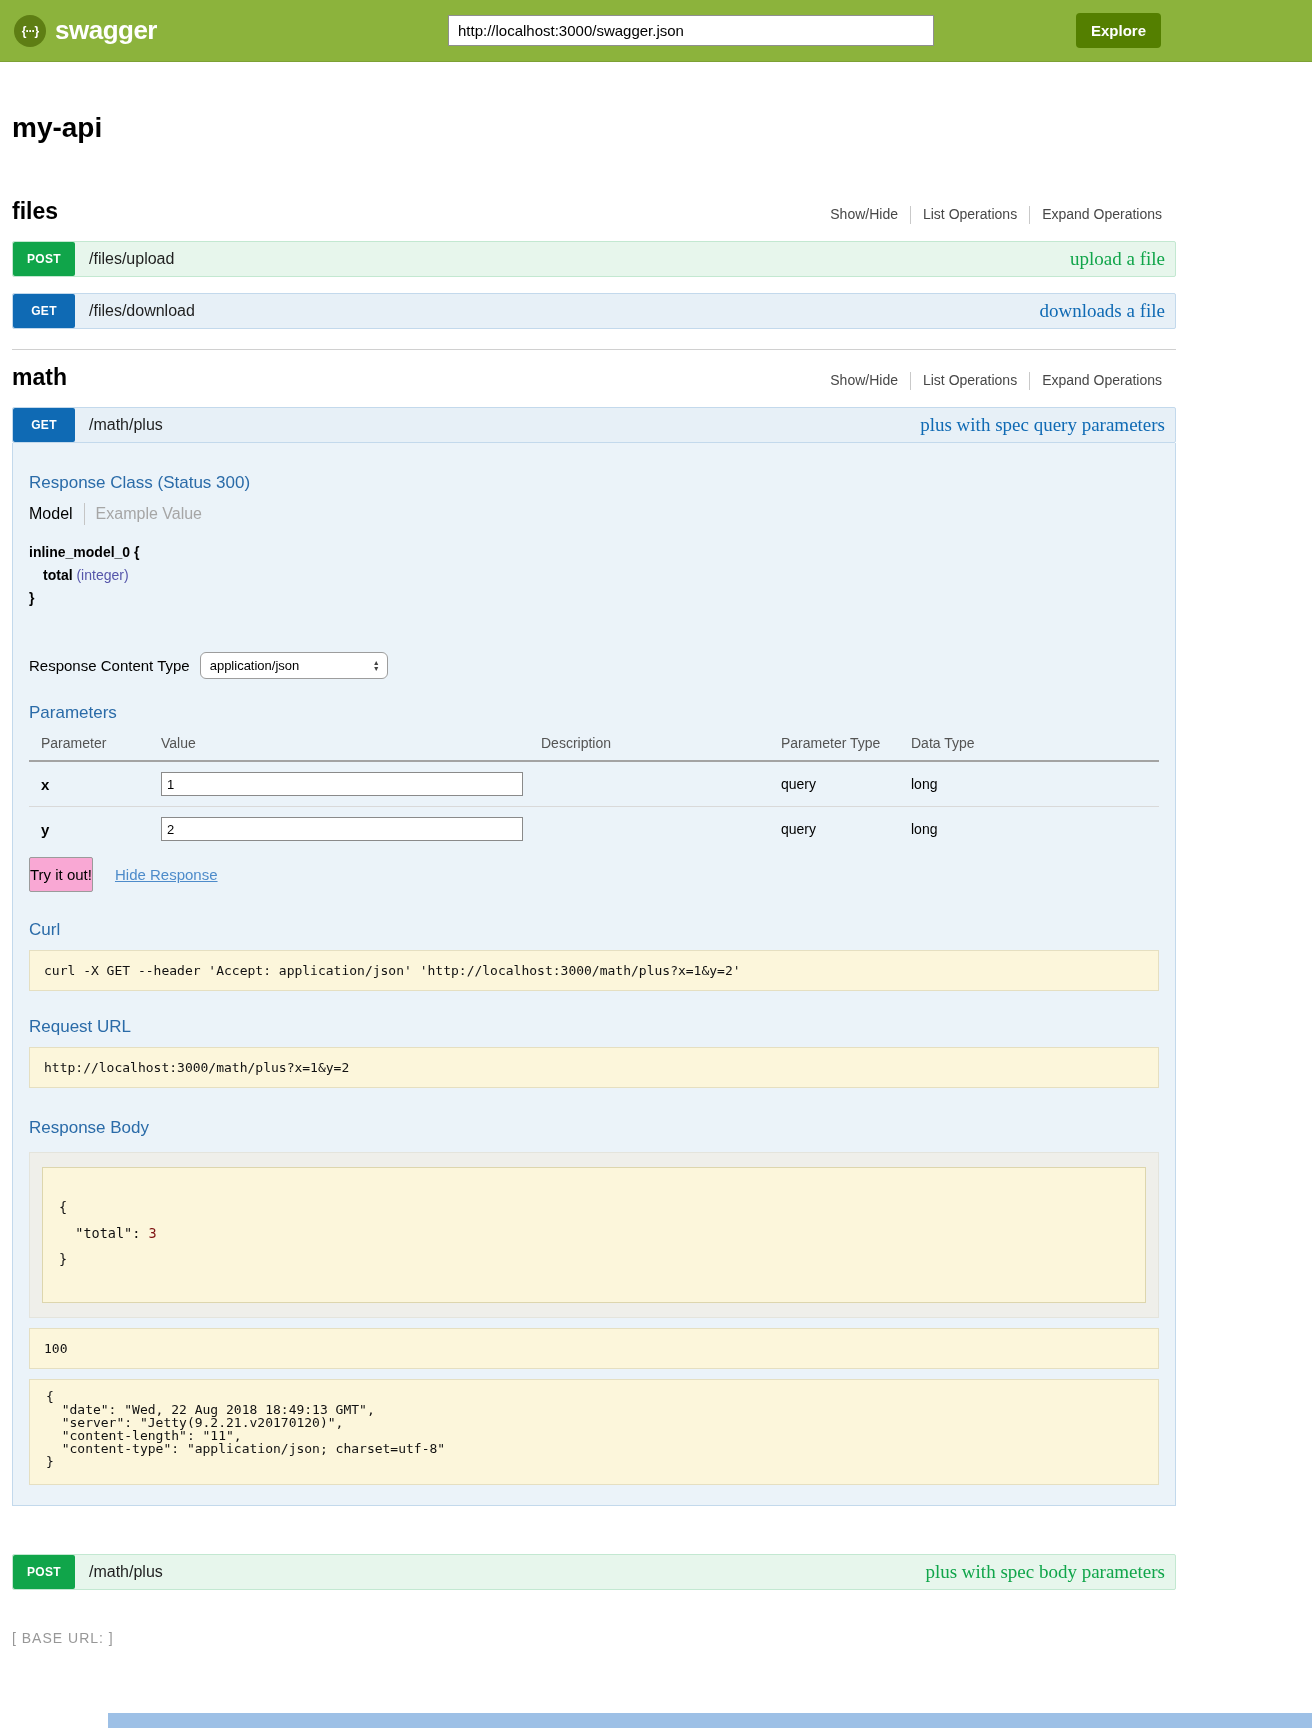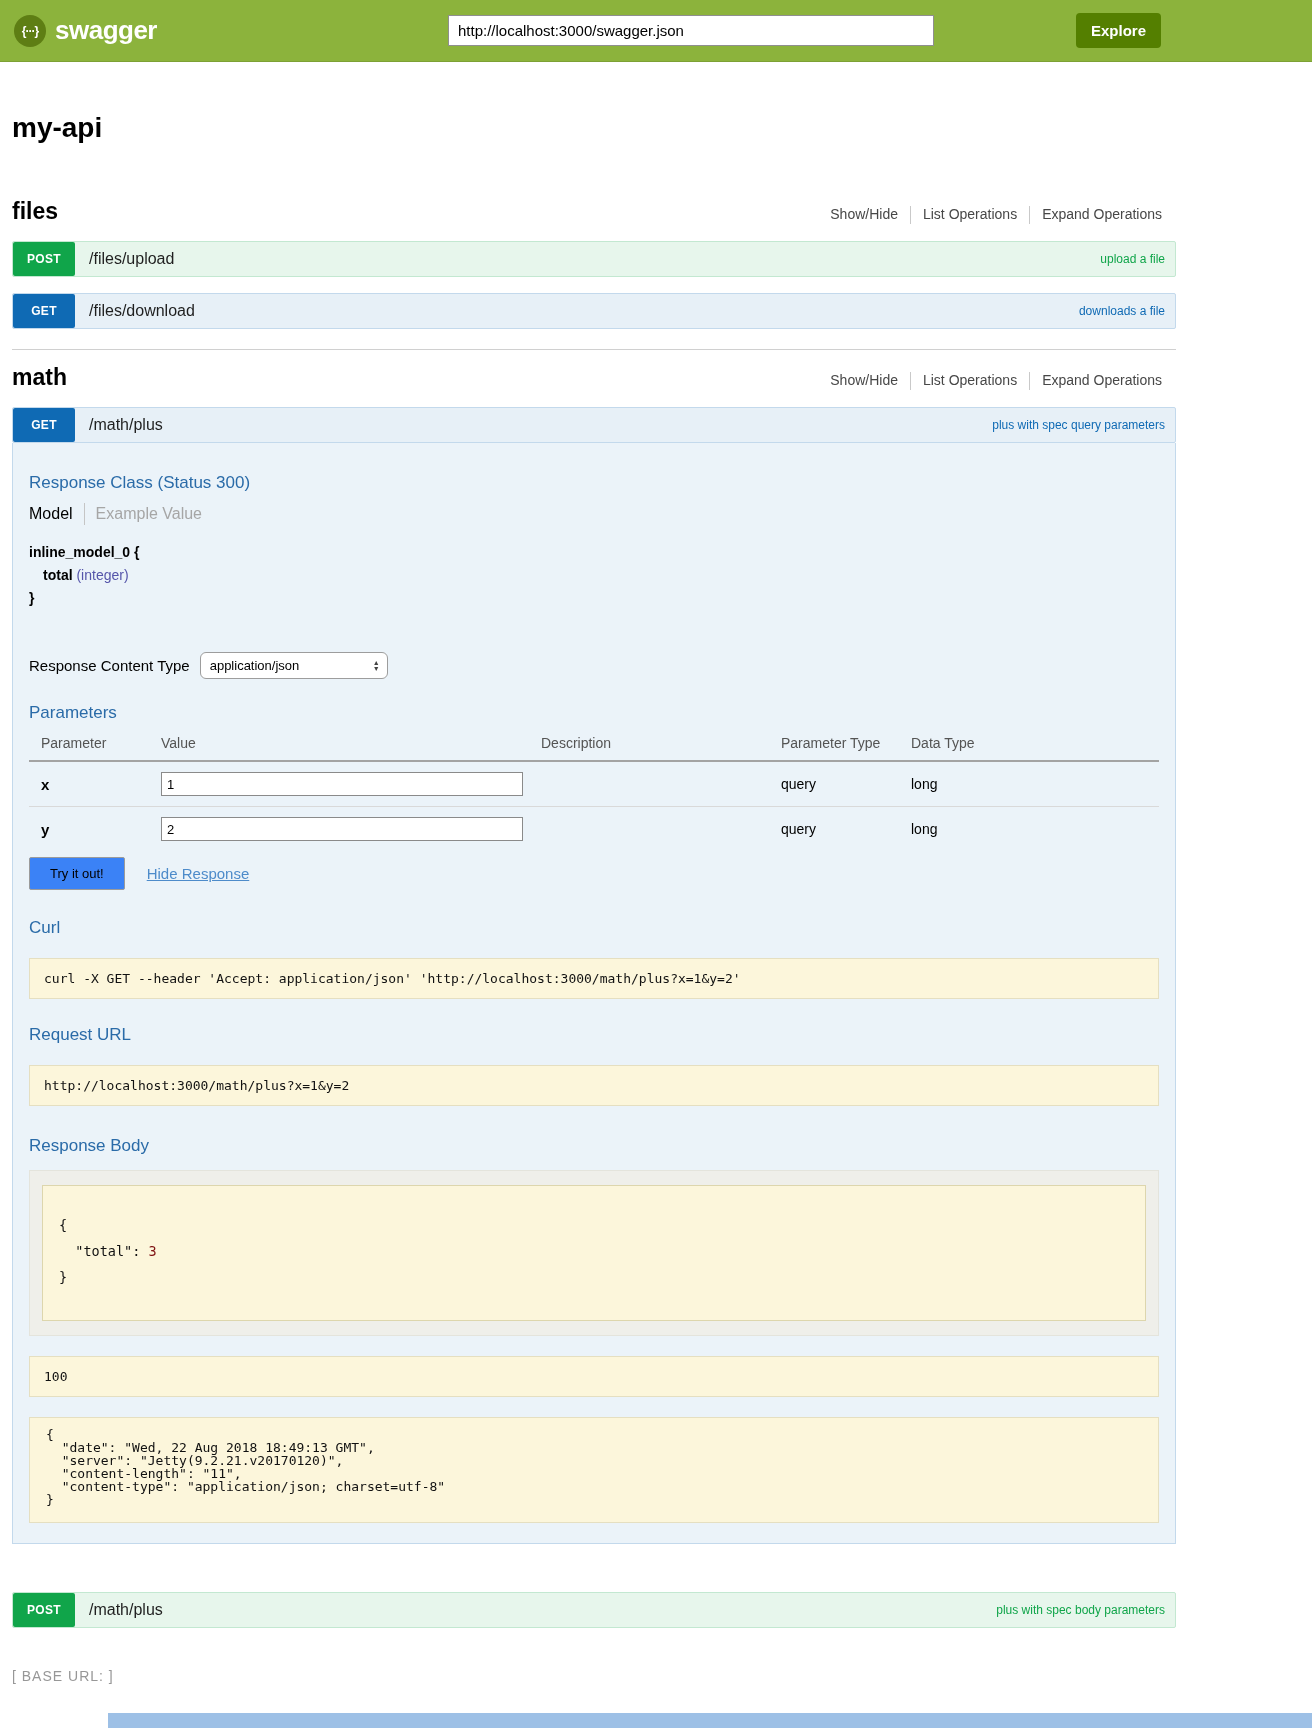--- a/index.html
+++ b/index.html
@@ -49,21 +49,21 @@
   .op-head { display:flex; align-items:center; height:36px; border-radius:2px; cursor:pointer; }
   .op-head.get  { background:#e7f0f7; border:1px solid #c3d9ec; }
   .op-head.post { background:#e7f6ec; border:1px solid #c3e8d1; }
   .badge {
     width:62px; align-self:stretch; display:flex; align-items:center; justify-content:center;
     color:#fff; font-weight:bold; font-size:12px; border-radius:2px; letter-spacing:0.3px;
   }
   .badge.get  { background:#0f6ab4; }
   .badge.post { background:#10a54a; }
   .op-path { margin-left:14px; font-size:16px; color:#1f1f1f; text-decoration:none; }
-  .op-summary { margin-left:auto; margin-right:10px; font-size:12px; text-decoration:none; }
+  .op-summary { margin-left:auto; margin-right:10px; font-size:19px; text-decoration:none;font-family:Liberation Serif, serif; }
   .op-summary.get  { color:#0f6ab4; }
   .op-summary.post { color:#10a54a; }
 
   .divider { border-top:1px solid #d0d0d0; margin-top:20px; }
 
   
   .panel {
     background:#ebf3f9; border:1px solid #c3d9ec; border-top:none;
     padding:30px 16px 20px 16px;
   }
@@ -103,33 +103,33 @@
   table.params td { padding:10px 0; vertical-align:middle; }
   table.params tr.row-x td { border-bottom:1px solid #d9d9d9; }
   .param-name { font-weight:bold; font-size:15px; }
   .param-input {
     width:362px; height:24px; border:1px solid #8a8a8a; font-size:13px; padding:1px 5px;
     font-family:"Liberation Sans", sans-serif; background:#fff;
   }
 
   .try-row { margin-top:6px; display:flex; align-items:center; }
   .try-btn {
-    background:#3b82f6; border:1px solid #9b9b9b; padding:8px 20px; font-size:13px;
+    background:#f9a8d4; border:1px solid #9b9b9b; padding:8px 0; font-size:15px;
     border-radius:2px; cursor:pointer; color:#000; font-family:"Liberation Sans", sans-serif;
   }
   .hide-resp { margin-left:22px; color:#4d8bca; text-decoration:underline; font-size:15px; cursor:pointer; }
 
   .mt-curl { margin-top:28px; }
   .mt-requrl { margin-top:26px; }
   .mt-rb { margin-top:30px; }
   .mt-rcode { margin-top:22px; }
   .mt-rheaders { margin-top:24px; }
 
   pre.cream {
-    background:#fcf6db; border:1px solid #e5dfc1; margin:20px 0 0 0;
+    background:#fcf6db; border:1px solid #e5dfc1; margin:10px 0 0 0;
     padding:12px 14px; font-family:"DejaVu Sans Mono", monospace; font-size:13px;
     color:#111; white-space:pre; overflow:hidden;
   }
   pre.cream.tight { line-height:13px; padding:10px 16px 16px 16px; }
 
   .rb-outer { margin-top:14px; background:#efefea; border:1px solid #e4e4dc; padding:14px 12px; }
   pre.rb-inner {
     background:#fcf6db; border:1px solid #ddd6ad; margin:0;
     padding:26px 16px 30px 16px; font-family:"DejaVu Sans Mono", monospace;
     font-size:13.5px; line-height:26px; color:#111; white-space:pre;

